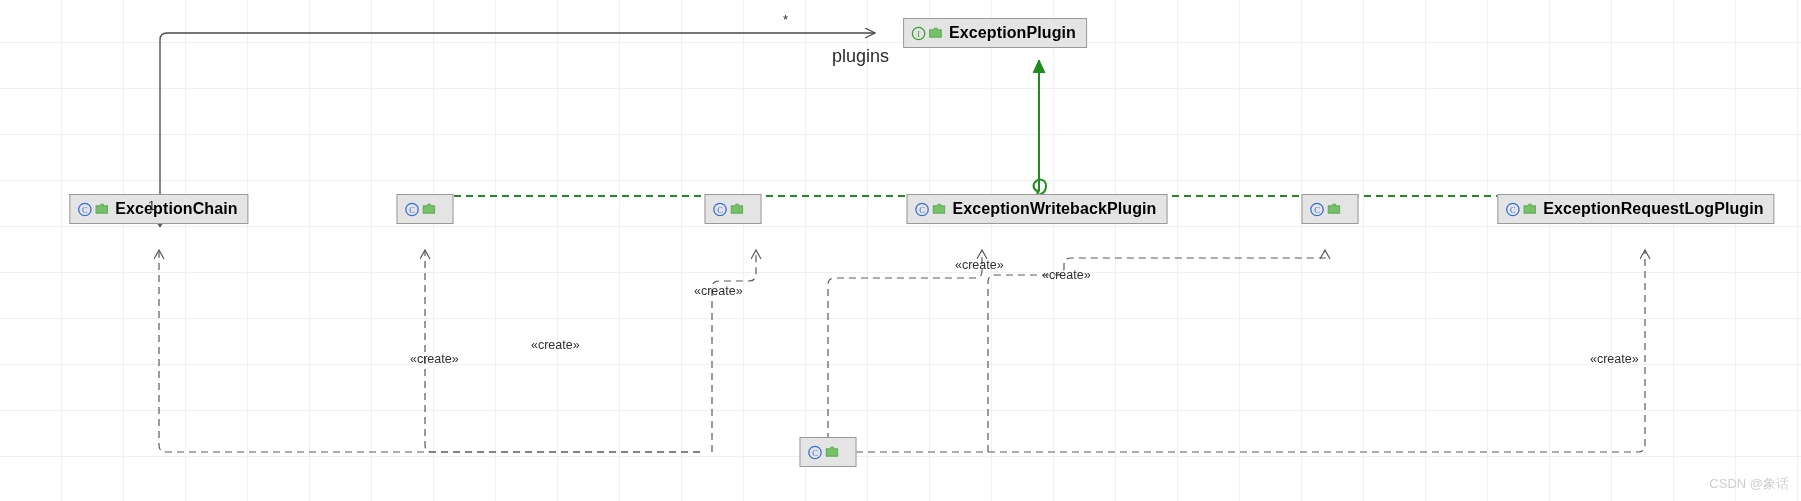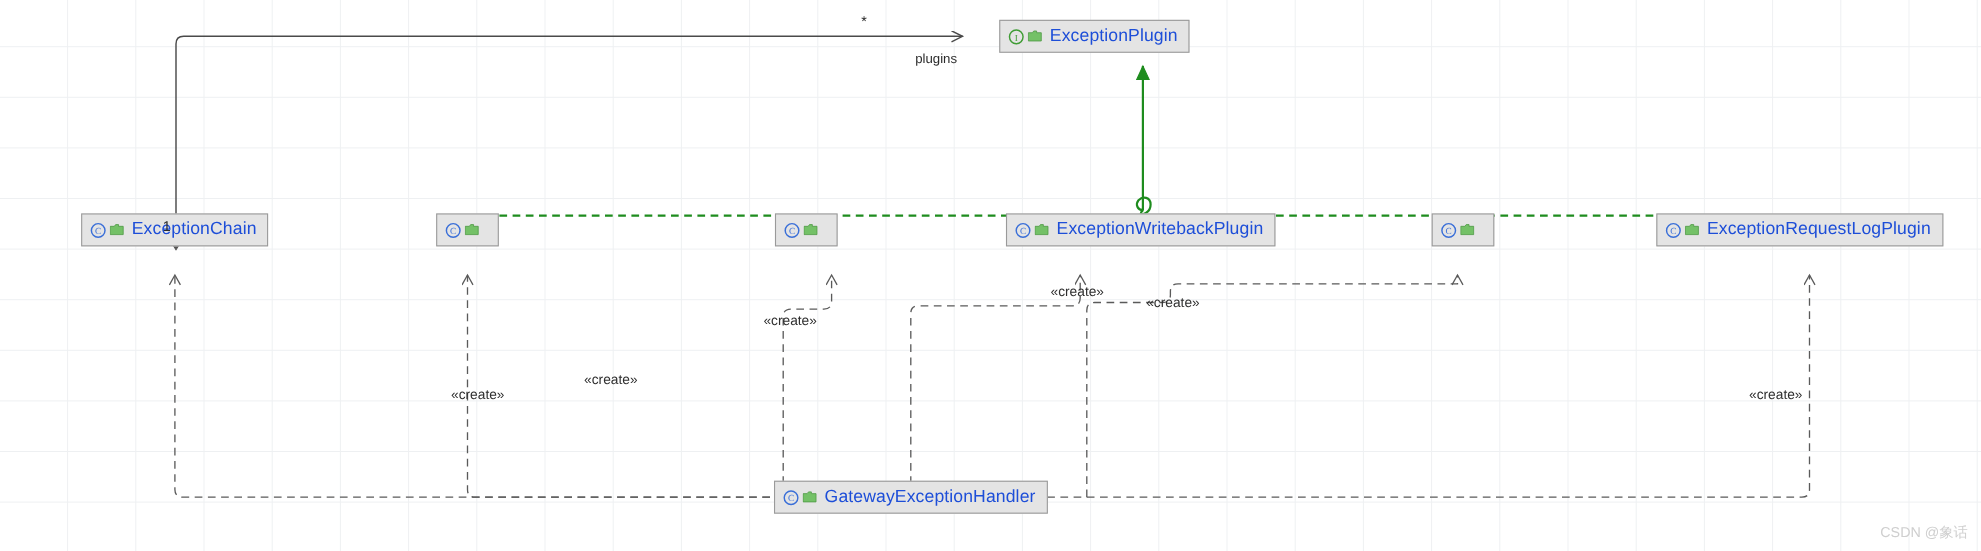--- a/index.html
+++ b/index.html
@@ -50,42 +50,42 @@
     align-items: center;
     margin-right: 3px;
   }
   .node .pkg {
     display: inline-flex;
     align-items: center;
     margin-right: 7px;
   }
   .node .nm {
     font-size: 16px;
-    font-weight: normal;
-    color: #1d4ed8;
+    font-weight: bold;
+    color: #000000;
     letter-spacing: .1px;
   }
 
   
   .lbl {
     position: absolute;
     font-size: 12.5px;
     color: #3b3b3b;
     white-space: nowrap;
   }
   .lbl.create {
     font-size: 12.5px;
     color: #2f2f2f;
   }
   .lbl.mult {
     font-size: 13px;
     color: #2b2b2b;
   }
   .lbl.role {
-    font-size: 12px;
+    font-size: 18px;
     color: #2b2b2b;
   }
 
   .watermark {
     position: absolute;
     right: 12px;
     bottom: 8px;
     font-size: 13px;
     color: #cfcfcf;
     white-space: nowrap;
@@ -257,21 +257,20 @@
       <svg width="15" height="15" viewBox="0 0 16 16">
         <circle cx="8" cy="8" r="6.6" fill="none" stroke="#3a6fd8" stroke-width="1.4"></circle>
         <text x="8" y="11.6" text-anchor="middle" font-family="Liberation Serif, serif" font-size="9" fill="#3a6fd8">C</text>
       </svg>
     </span>
     <span class="pkg">
       <svg width="13" height="12" viewBox="0 0 14 12">
         <path d="M0.5,2.5 L4.5,2.5 L5.8,0.8 L8.6,0.8 L8.6,2.5 L13.2,2.5 L13.2,10.6 L0.5,10.6 z" fill="#74c167" stroke="#4f9a46" stroke-width="0.8"></path>
       </svg>
     </span>
-    <span class="nm">GatewayExceptionHandler</span>
   </div>
 
   <div class="lbl mult" style="left:783px; top:12px;">*</div>
 
   <div class="lbl role" style="left:832px; top:46px;">plugins</div>
 
   <div class="lbl mult" style="left:148px; top:198px;">1</div>
 
   <div class="lbl create" style="left:410px; top:352px;">«create»</div>
 

